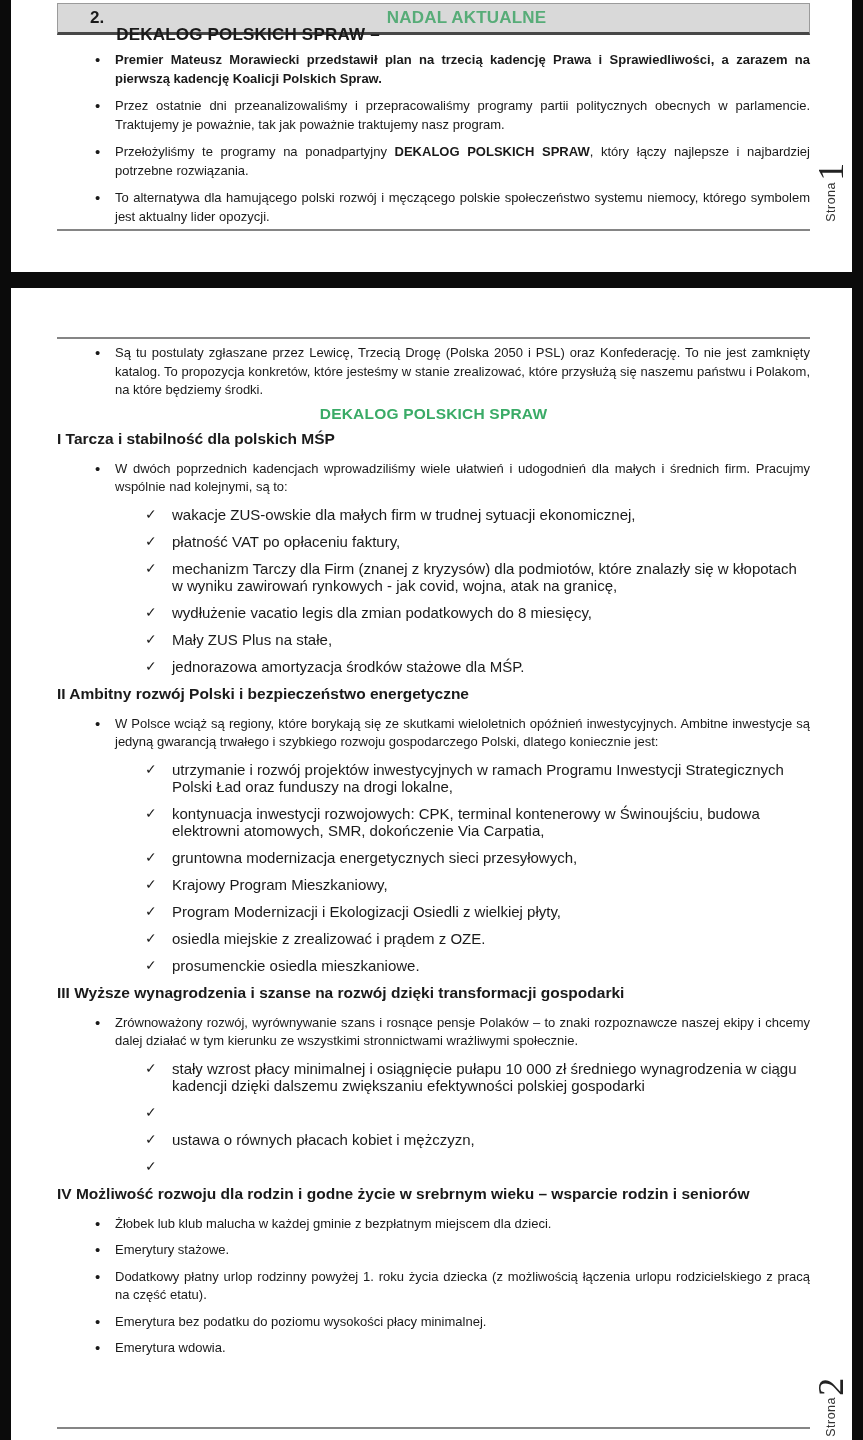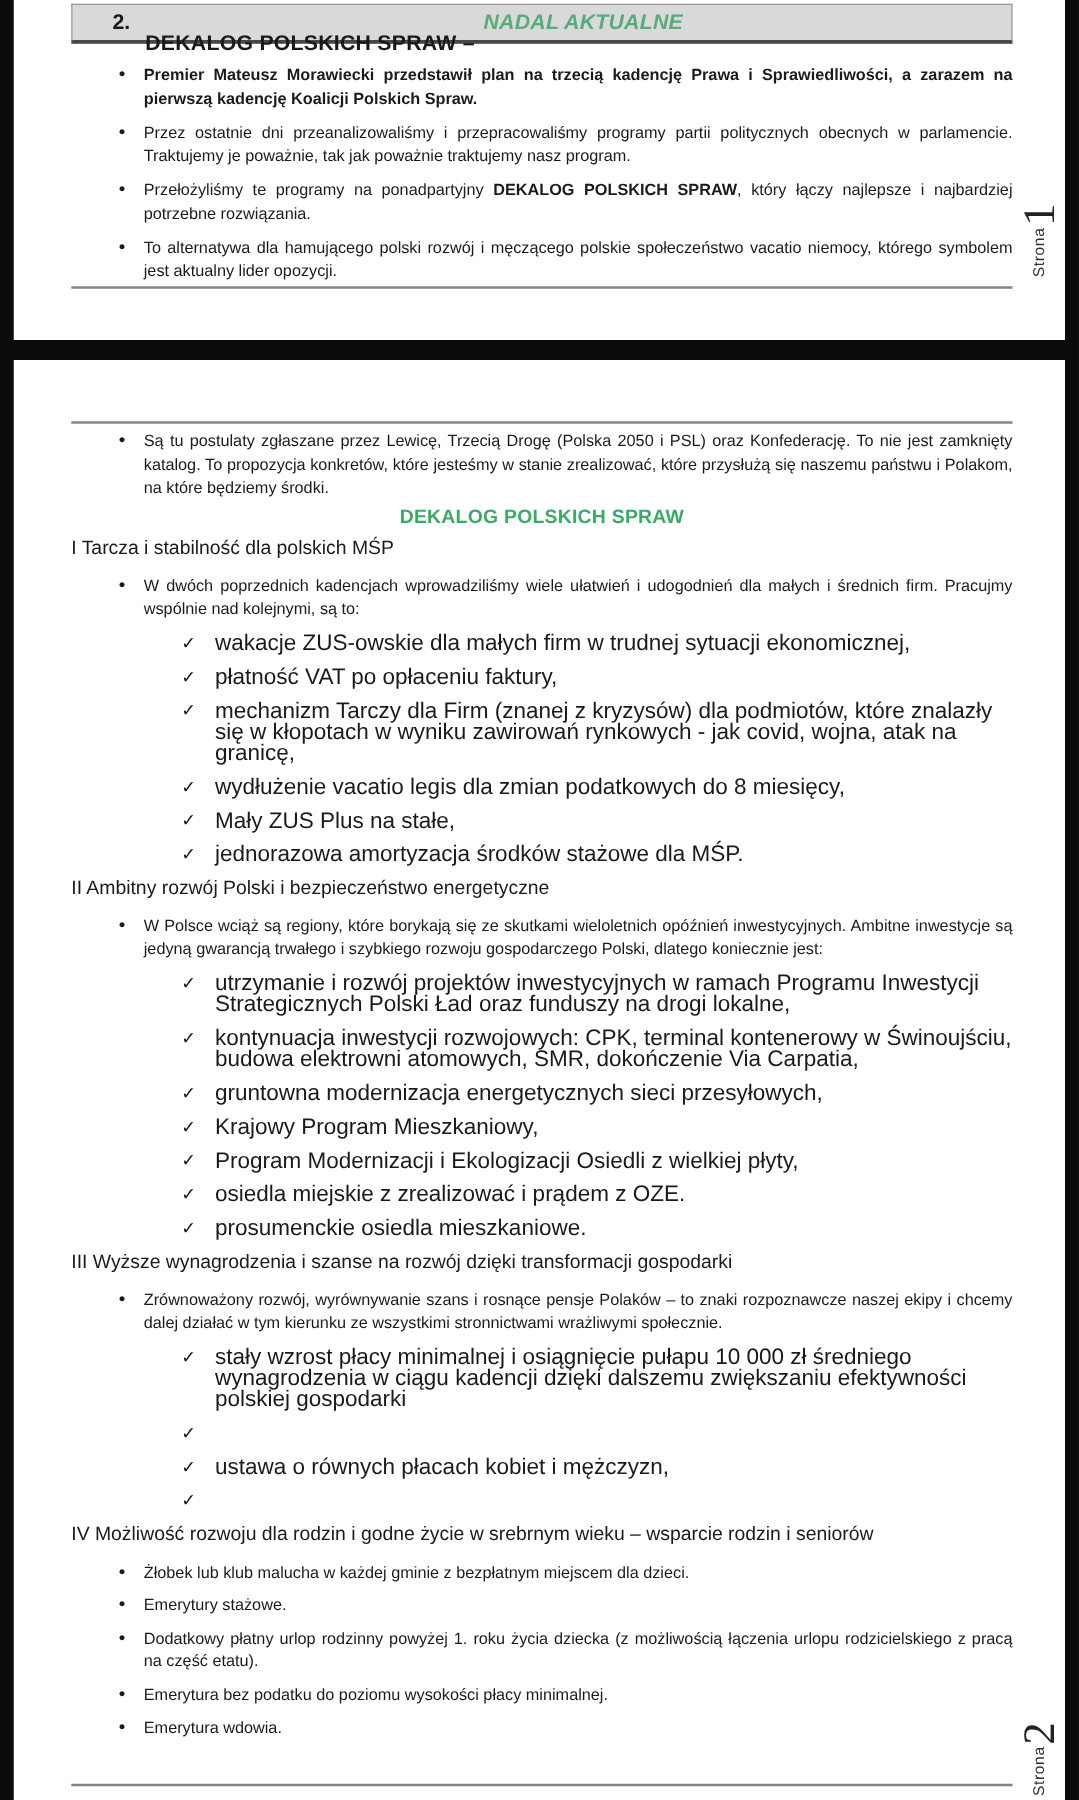--- a/index.html
+++ b/index.html
@@ -18,44 +18,44 @@
   .content2{padding-top:56px;}
 
   
   .titlebar{
     margin-top:3px;height:28px;background:var(--bar-bg);
     border:1px solid #9b9b9b;border-bottom:3px solid #474747;
     display:flex;align-items:center;font-weight:bold;font-size:17px;white-space:nowrap;
   }
   .titlebar .num{margin-left:32px;}
   .titlebar .ttl{margin-left:12px;letter-spacing:.2px;margin-top:33px;}
-  .titlebar .hl{color:var(--green-hl);font-style:italic;margin-left:7px;letter-spacing:.2px;}
+  .titlebar .hl{color:var(--green-hl);margin-left:7px;letter-spacing:.2px;}
 
   
   .b-list{margin-top:16px;}
   .b-item{display:flex;margin-bottom:9px;}
   .b-item .mark{flex:none;width:20px;margin-left:38px;font-size:15px;line-height:18.5px;}
   .b-item .txt{flex:1;font-size:13px;line-height:18.5px;text-align:justify;}
   .b-item.bold .txt{font-weight:bold;}
   .b-item.intro{margin-bottom:6px;}
 
   
   .green-heading{
     font-size:15.5px;font-weight:bold;color:var(--green-head);
     text-align:center;line-height:16px;margin:0 0 8px 0;letter-spacing:.2px;
   }
 
   
-  .sec-title{font-size:15.5px;font-weight:normal;line-height:18px;margin:0 0 12px 0;text-align:justify;}
+  .sec-title{font-size:15.5px;font-weight:bold;line-height:18px;margin:0 0 12px 0;text-align:justify;}
   .section .b-item{margin-bottom:9px;}
   .section.sec-4 .b-item{margin-bottom:8px;}
   .checks{margin-bottom:8px;}
   .check-item{display:flex;margin-bottom:10px;}
   .check-item .mark{flex:none;width:27px;margin-left:88px;font-size:14px;line-height:17px;}
-  .check-item .txt{flex:1;font-size:18px;line-height:17px;}
+  .check-item .txt{flex:1;font-size:15px;line-height:17px;}
 
   
   .rule{position:absolute;left:46px;width:753px;height:2px;background:var(--rule);}
   .rule-p1{top:229px;}
   .rule-top2{top:49px;}
   .rule-p2{top:1139px;}
 
   
   .page-num{
     position:absolute;right:3px;writing-mode:vertical-rl;transform:rotate(180deg);
@@ -86,21 +86,21 @@
           <div class="b-item">
             <span class="mark">•</span>
             <div class="txt">Przez ostatnie dni przeanalizowaliśmy i przepracowaliśmy programy partii politycznych obecnych w parlamencie. Traktujemy je poważnie, tak jak poważnie traktujemy nasz program.</div>
           </div>
           <div class="b-item">
             <span class="mark">•</span>
             <div class="txt">Przełożyliśmy te programy na ponadpartyjny <b>DEKALOG POLSKICH SPRAW</b>, który łączy najlepsze i najbardziej potrzebne rozwiązania.</div>
           </div>
           <div class="b-item">
             <span class="mark">•</span>
-            <div class="txt">To alternatywa dla hamującego polski rozwój i męczącego polskie społeczeństwo vacatio niemocy, którego symbolem jest aktualny lider opozycji.</div>
+            <div class="txt">To alternatywa dla hamującego polski rozwój i męczącego polskie społeczeństwo systemu niemocy, którego symbolem jest aktualny lider opozycji.</div>
           </div>
         </div>
     </div>
     <div class="rule rule-p1"></div>
     <div class="page-num pn1">
       <span class="word">Strona</span><span class="big">1</span>
     </div>
   </section>
 
   <section class="sheet sheet2">

